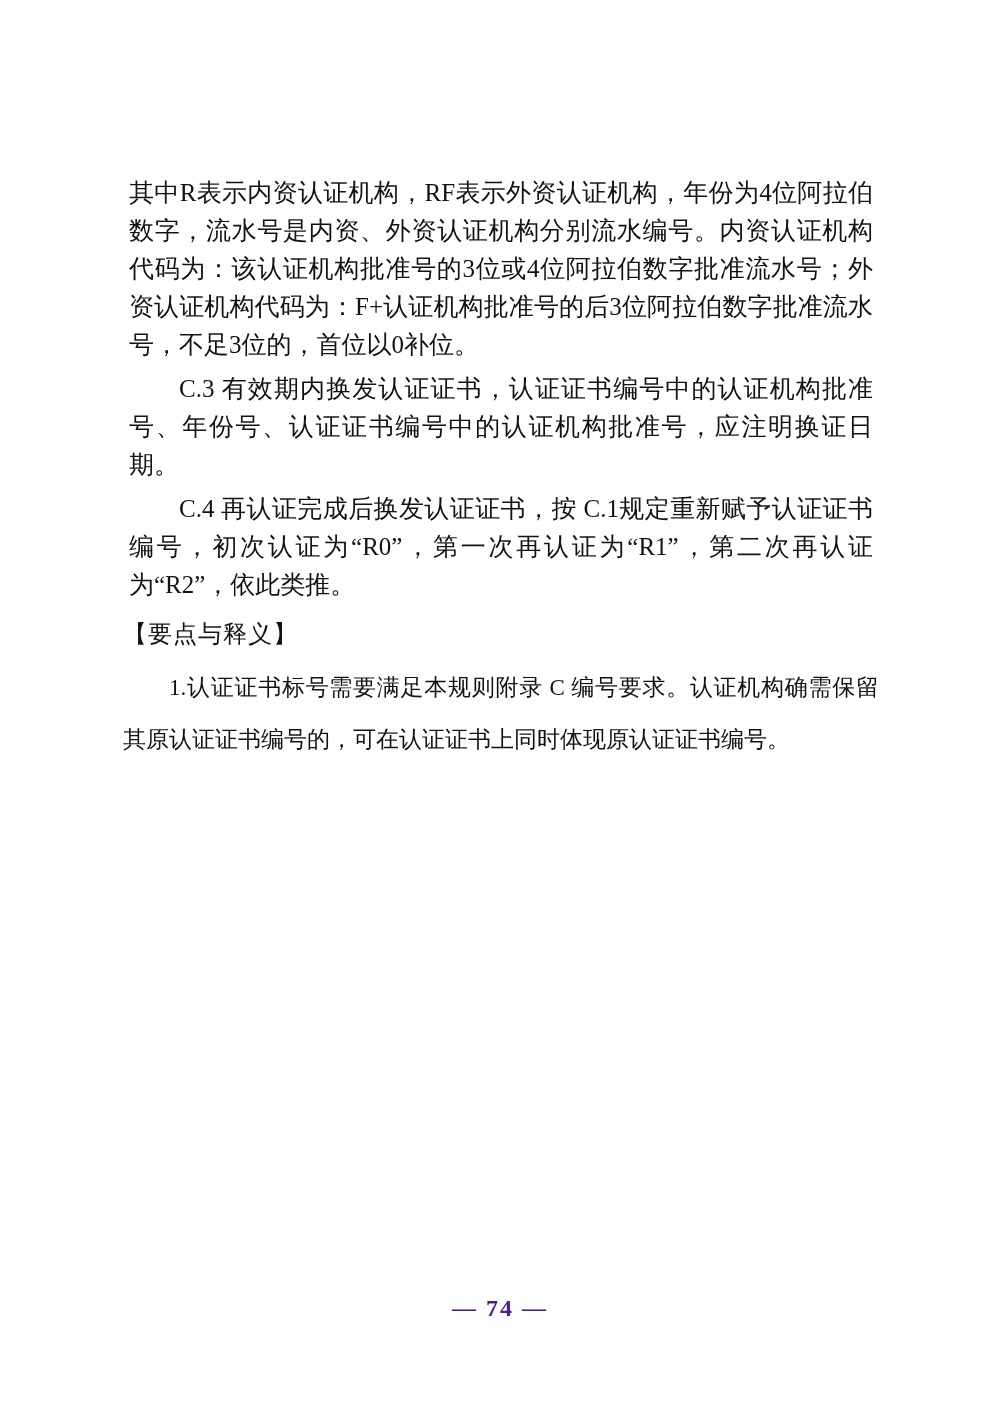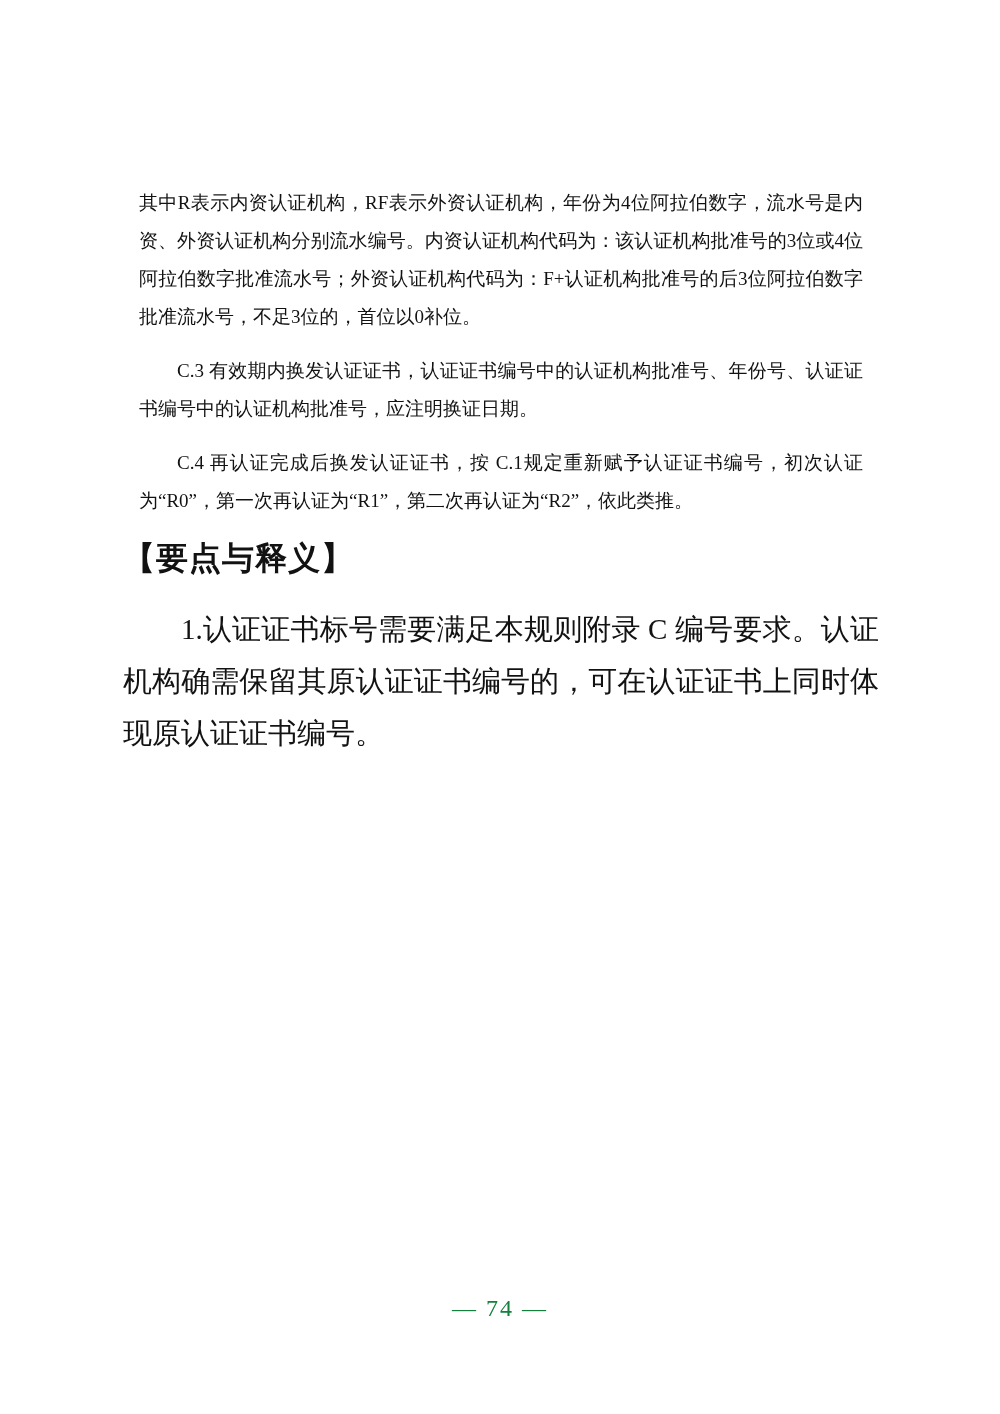--- a/index.html
+++ b/index.html
@@ -17,54 +17,55 @@
     overflow: hidden;
   }
   .content {
     position: absolute;
     top: 168px;
     left: 123px;
     width: 756px;
   }
   
   .para-a {
-    margin: 16px;
-    font-size: 19px;
+    margin: 6px;
+    font-size: 25px;
     line-height: 38px;
     text-align: justify;
     text-justify: inter-character;
   }
   .indent2 { text-indent: 2em; }
   
   .section-heading {
-    margin: 8px 0 23px 0;
+    margin: 8px 0 6px 0;
     font-family: "Liberation Sans", "DejaVu Sans", sans-serif;
-    font-weight: 700;
-    font-size: 32px;
+    font-weight: 400;
+    font-size: 24px;
     line-height: 44px;
     letter-spacing: 1px;
   }
   
   .para-b {
     margin: 0;
-    font-size: 29px;
+    font-size: 23px;
     line-height: 52px;
     text-align: justify;
     text-justify: inter-character;
   }
   .footer {
     position: absolute;
     left: 0;
     bottom: 92px;
     width: 100%;
     text-align: center;
     font-size: 24px;
     line-height: 28px;
     letter-spacing: 2px;
-    color: #15803d;
+    color: #4c1d95;
+    font-weight: bold;
   }
 </style>
 </head>
 <body>
 
 <div class="page">
   <div class="content">
 
     <p class="para-a">其中R表示内资认证机构，RF表示外资认证机构，年份为4位阿拉伯数字，流水号是内资、外资认证机构分别流水编号。内资认证机构代码为：该认证机构批准号的3位或4位阿拉伯数字批准流水号；外资认证机构代码为：F+认证机构批准号的后3位阿拉伯数字批准流水号，不足3位的，首位以0补位。</p>
 

